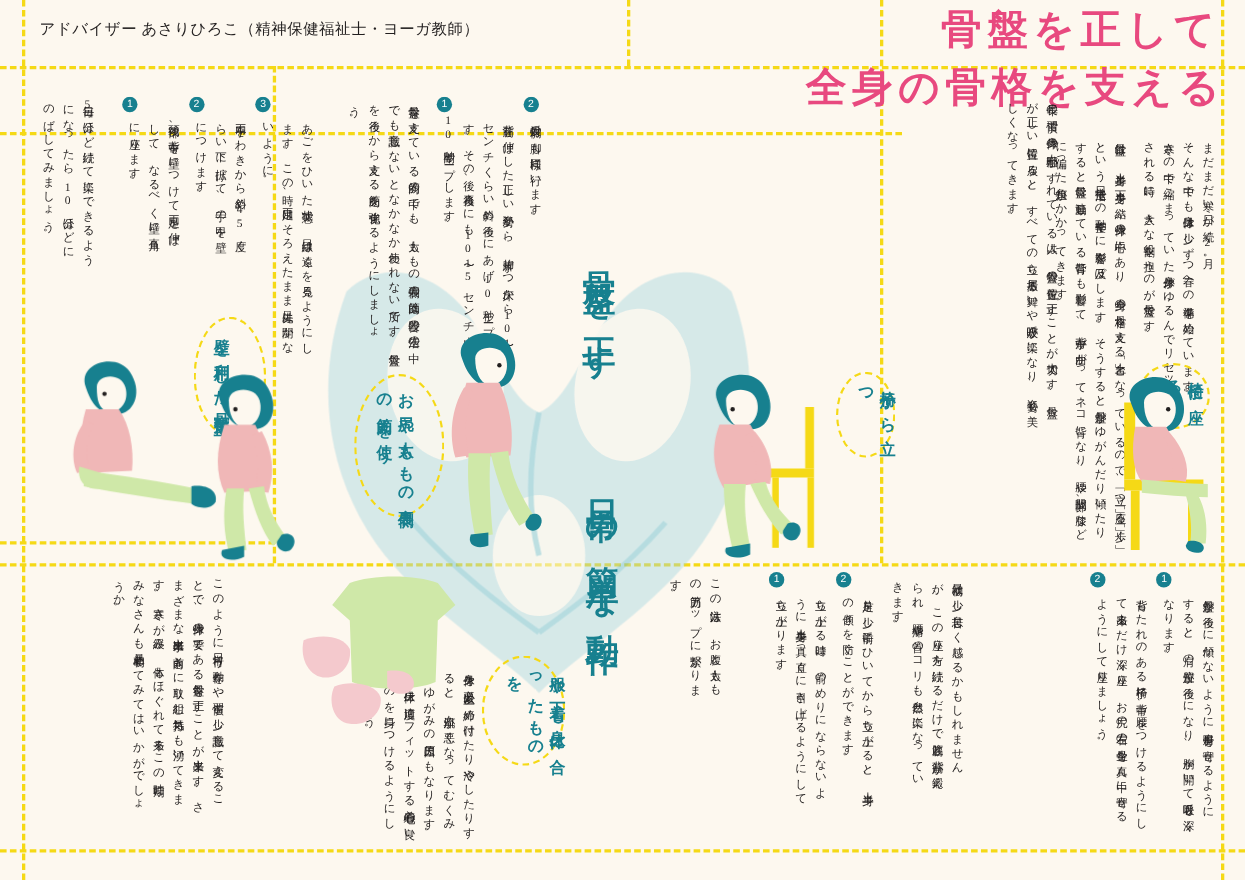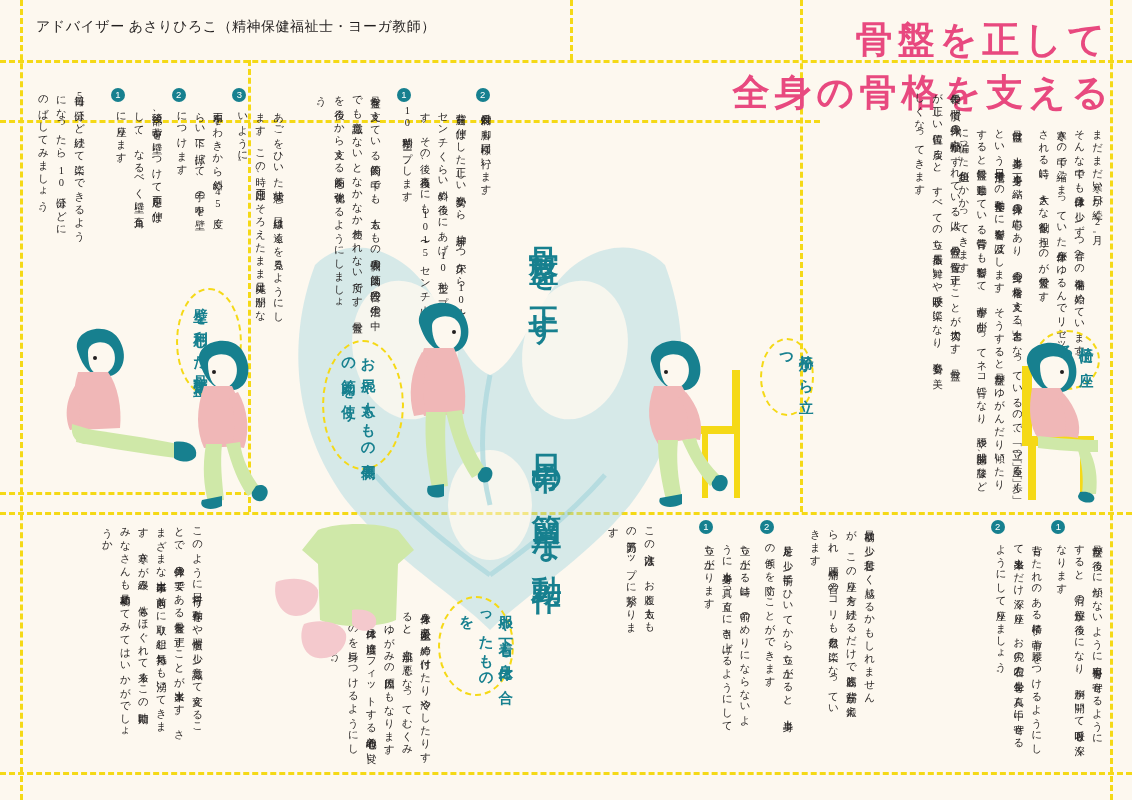--- a/index.html
+++ b/index.html
@@ -30,21 +30,21 @@
   }
   .guide-v {
     width: 0;
     border-left: 3px dashed #f5d916;
   }
 
   
   .title-block {
     position: absolute;
     right: 22px;
-    top: 14px;
+    top: 2px;
     text-align: right;
     color: #e8497f;
     font-family: "Liberation Serif", serif;
   }
   .title-line {
     font-size: 37px;
     letter-spacing: 5px;
     line-height: 1.42;
     font-weight: 700;
     white-space: nowrap;

